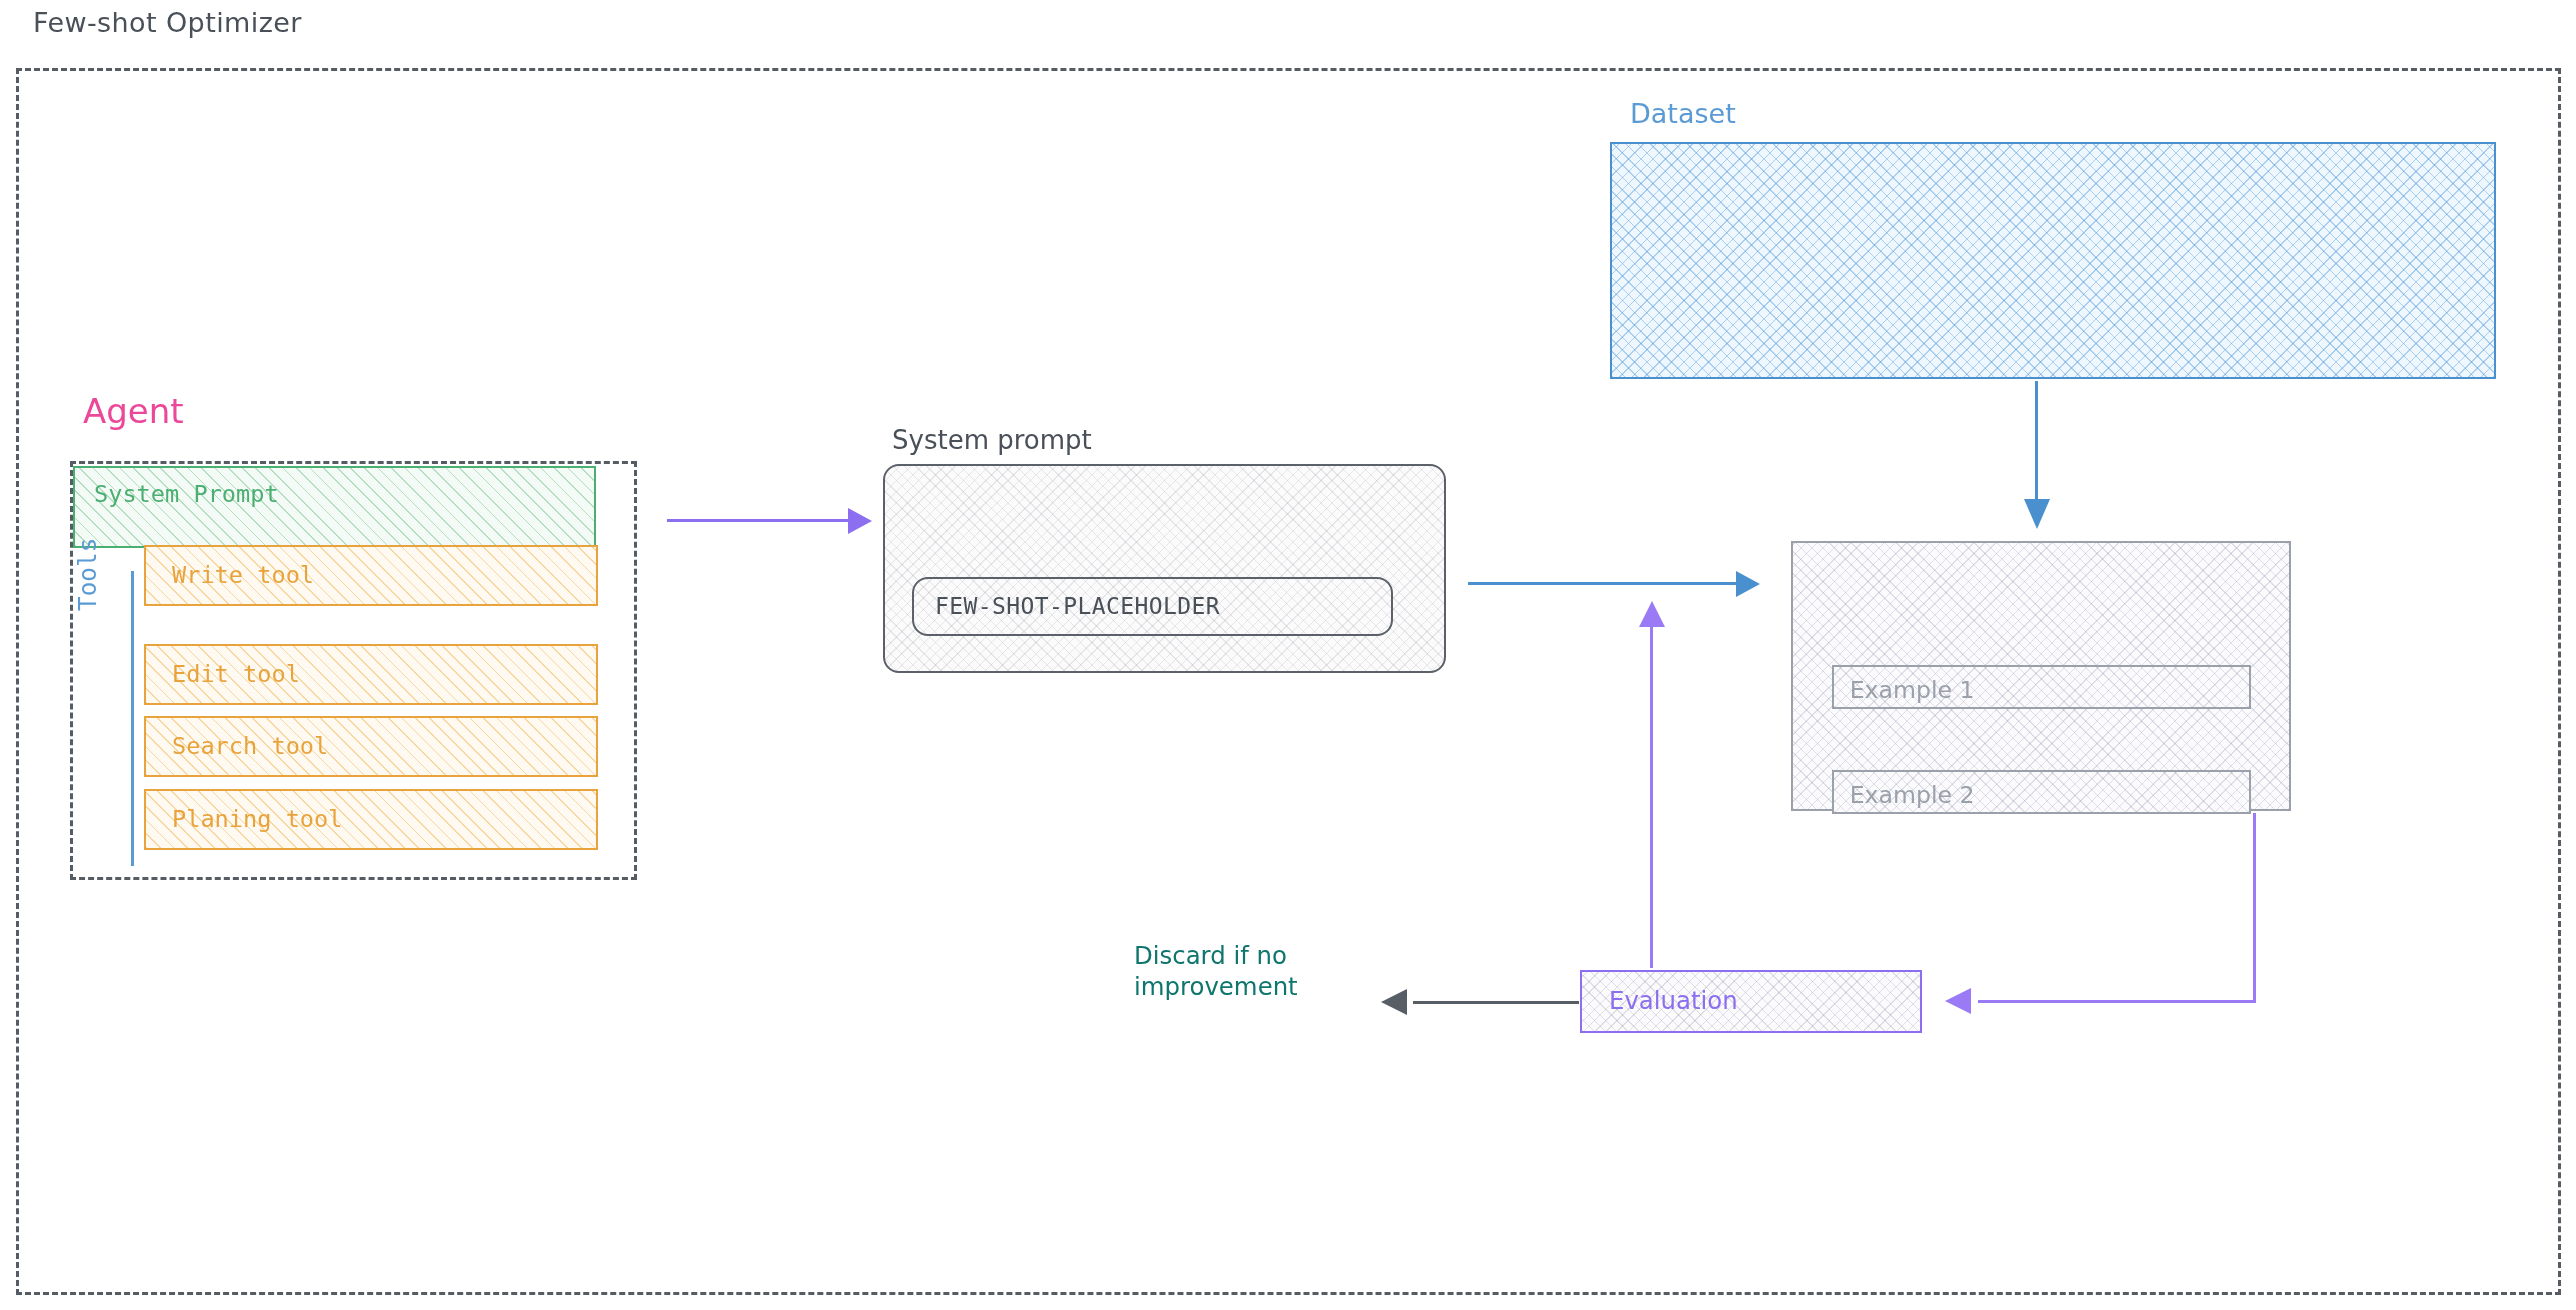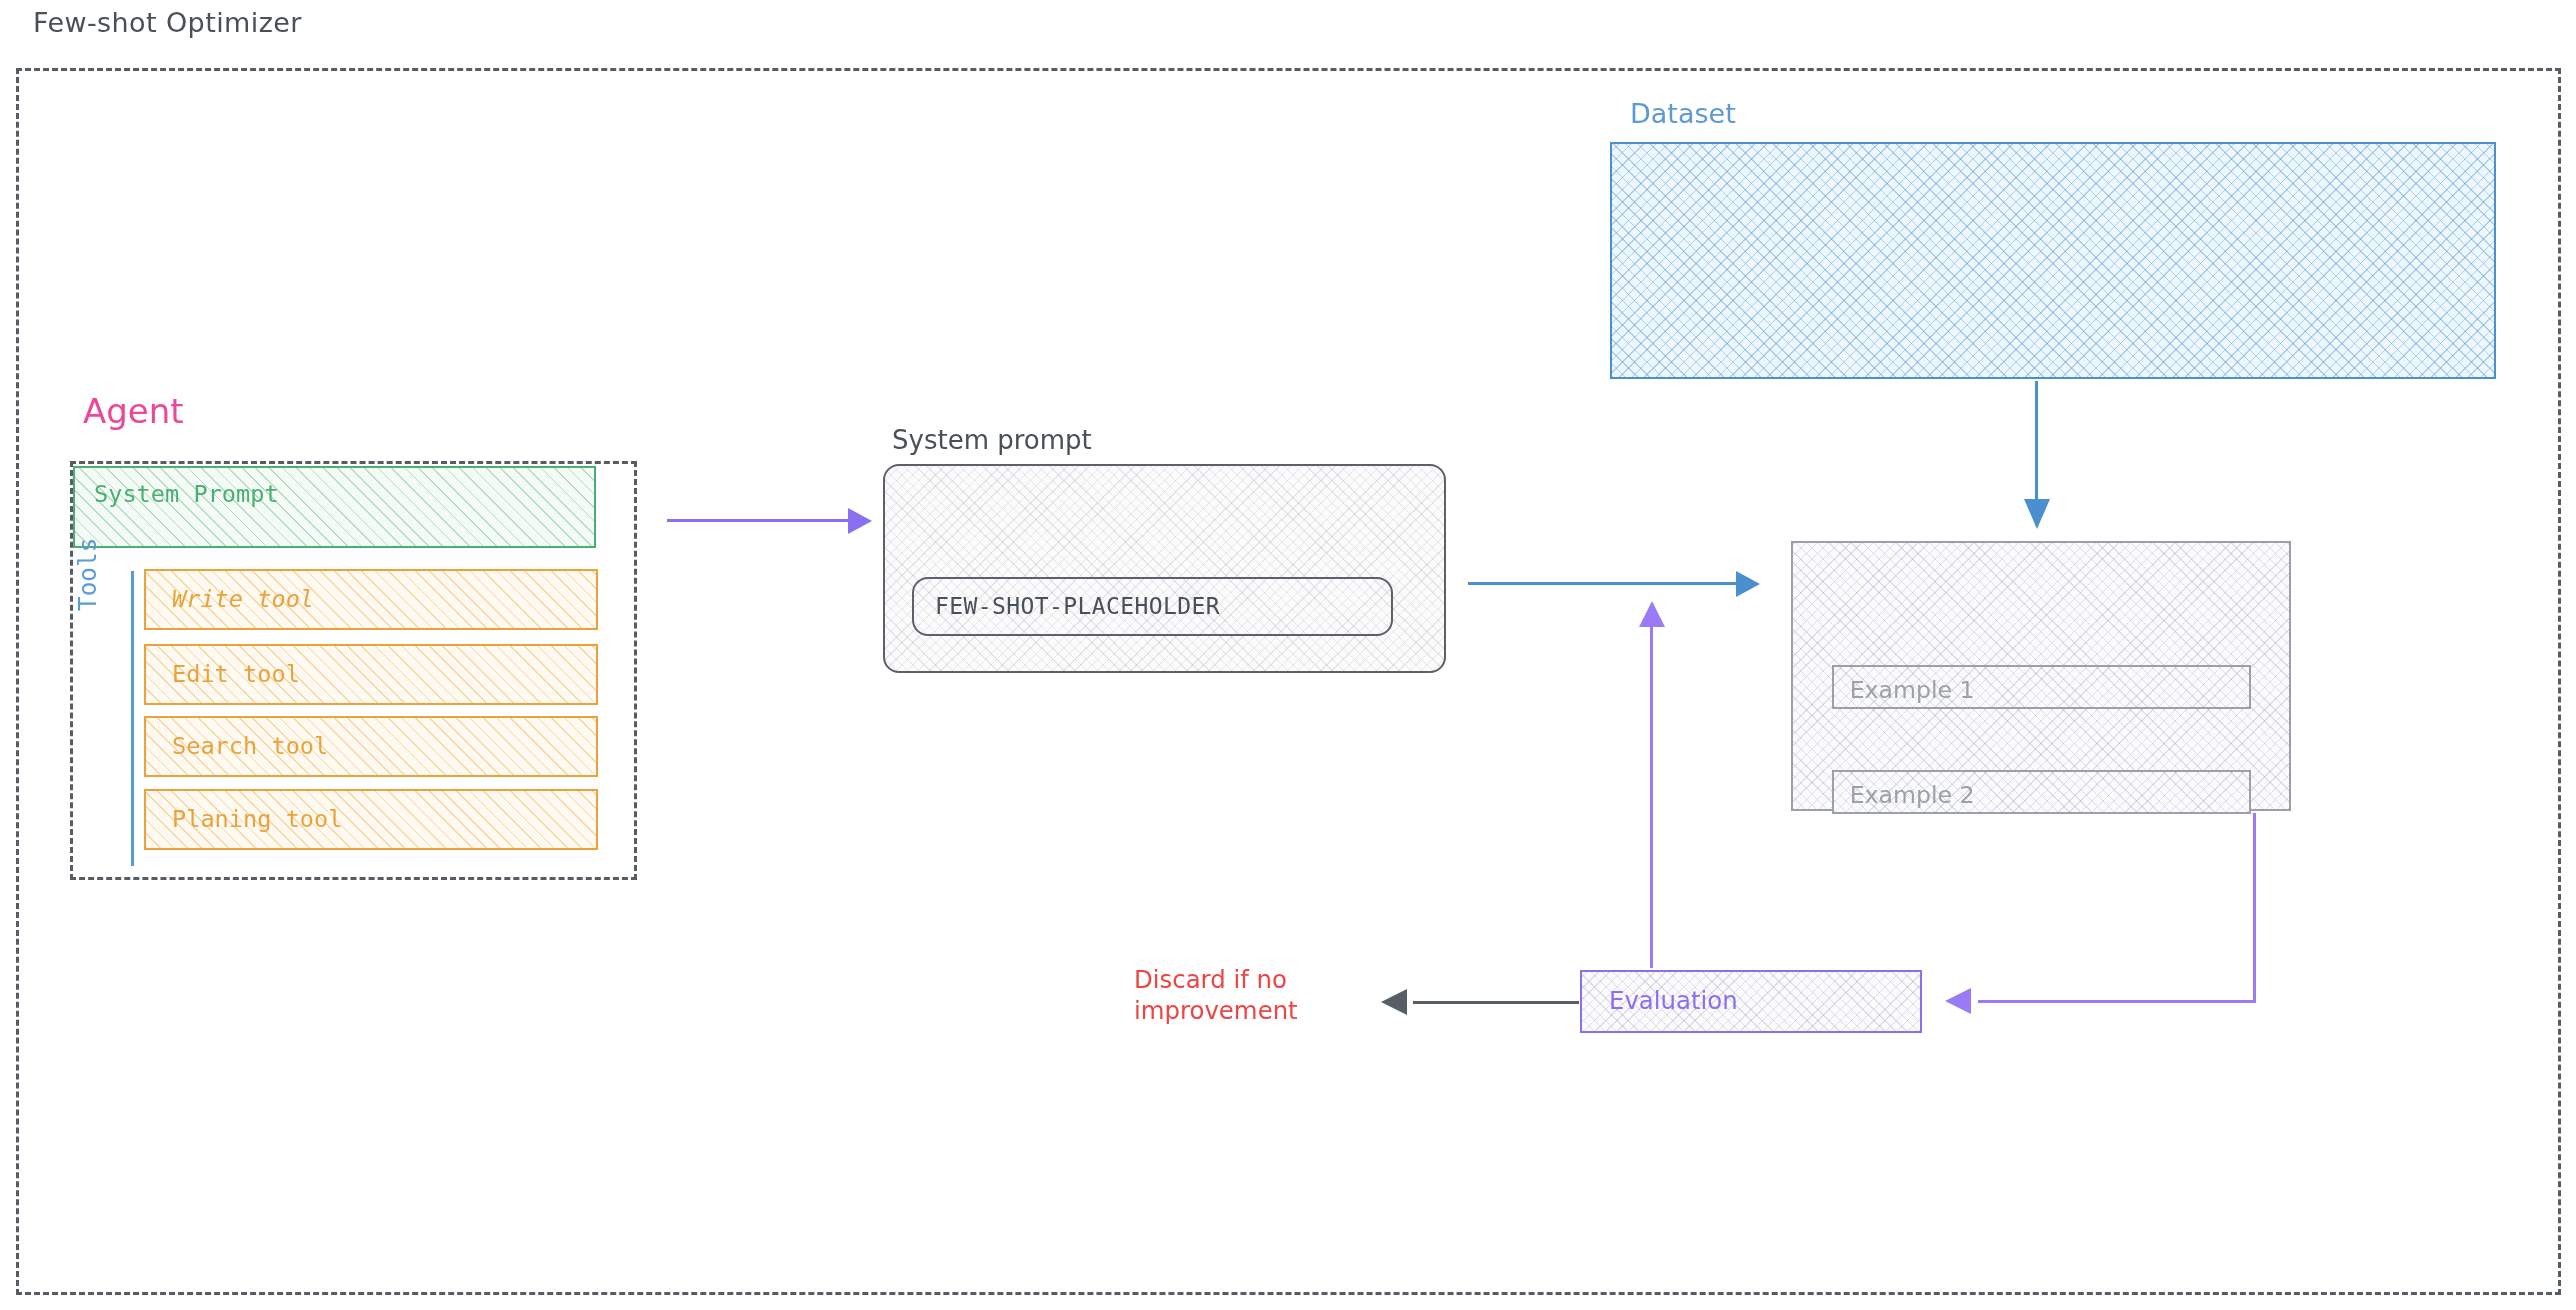--- a/index.html
+++ b/index.html
@@ -231,25 +231,25 @@
   }
   .eval-box span {
     position: absolute;
     left: 19px; top: 14px;
     font-size: 24.4px;
     color: #8c6ef0;
     margin-left: 8px;
   }
   .discard-text {
     position: absolute;
-    left: 1134px; top: 964px;
+    left: 1134px; top: 940px;
     width: 236px;
     font-size: 24.4px;
     line-height: 1.28;
-    color: #ef4444;
+    color: #0f766e;
   }
 
   
   .line { position: absolute; }
   .h-line { height: 2.6px; }
   .v-line { width: 2.6px; }
 
   .tri { position: absolute; width: 0; height: 0; }
   .tri-right { border-top: 13px solid transparent; border-bottom: 13px solid transparent; }
   .tri-left  { border-top: 13px solid transparent; border-bottom: 13px solid transparent; }
@@ -267,21 +267,21 @@
   <div class="agent-label">Agent</div>
   <div class="agent-frame"></div>
 
   <div class="sysprompt-box hatch-green">
     <span>System Prompt</span>
   </div>
 
   <div class="tools-rail"></div>
   <div class="tools-label">Tools</div>
 
-  <div class="tool-box hatch-orange" style="top:569px;font-style:italic;">
+  <div class="tool-box hatch-orange" style="top:545px;">
     <span>Write tool</span>
   </div>
   <div class="tool-box hatch-orange" style="top:716px;">
     <span>Search tool</span>
   </div>
   <div class="tool-box hatch-orange" style="top:644px;">
     <span>Edit tool</span>
   </div>
   <div class="tool-box hatch-orange" style="top:789px;">
     <span>Planing tool</span>

